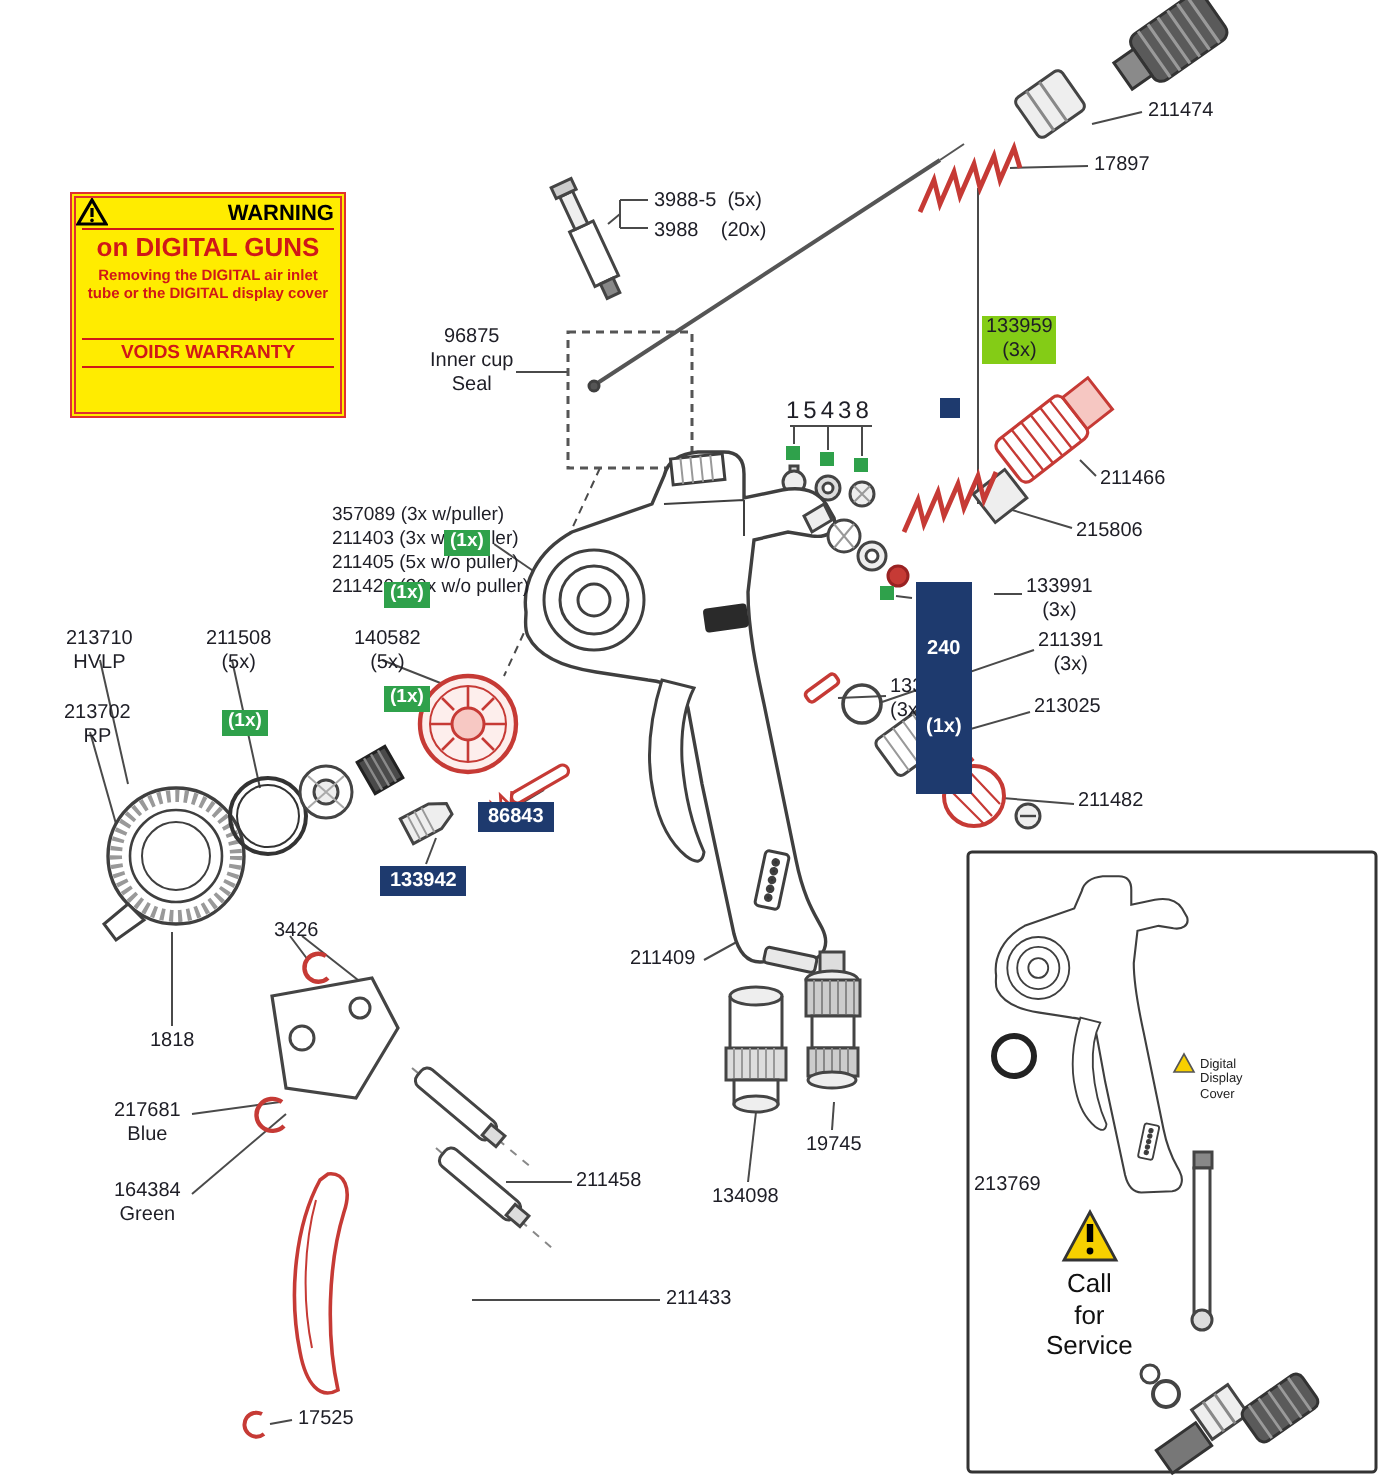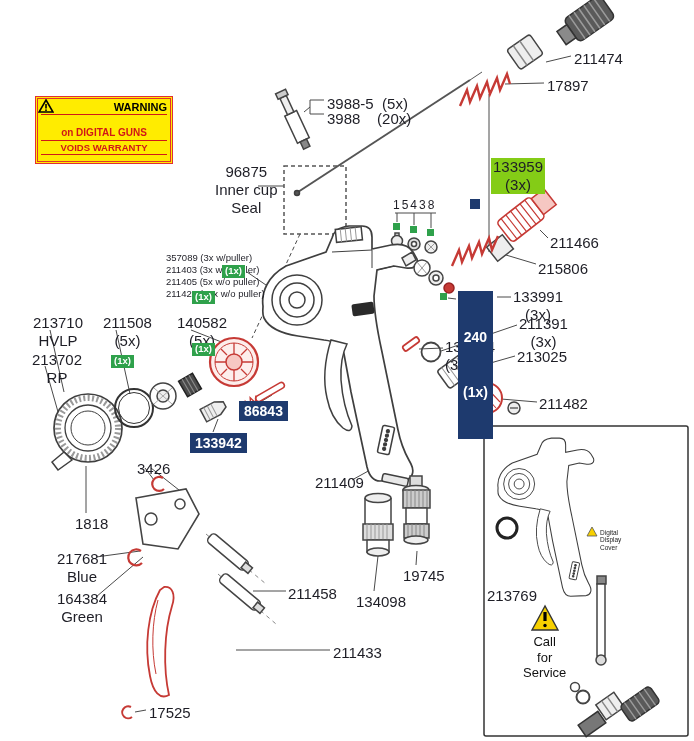--- a/index.html
+++ b/index.html
@@ -1,37 +1,37 @@
 <!DOCTYPE html>
 <html><head>
 <meta charset="utf-8">
 <style>
   html,body{margin:0;padding:0;background:#fff;}
   #stage{position:relative;width:694px;height:741px;background:#fff;overflow:hidden;
          font-family:"Liberation Sans",sans-serif;}
   svg{position:absolute;left:0;top:0;}
-  .lbl{position:absolute;font-size:15px;line-height:1.2;color:#1e1e26;white-space:pre;}
+  .lbl{position:absolute;font-size:10px;line-height:1.2;color:#1e1e26;white-space:pre;}
   .c{text-align:center;}
   .s9{font-size:9.5px;line-height:1.25;}
   .bgw{background:#84cc16;padding:0 2px;}
   .sp{letter-spacing:2px;font-size:12px;}
-  .navy{position:absolute;background:#1e3a6e;color:#fff;font-weight:bold;font-size:14px;
+  .navy{position:absolute;background:#1e3a6e;color:#fff;font-weight:bold;font-size:10px;
         padding:1px 5px;white-space:pre;text-align:center;line-height:1.3;}
   .green{position:absolute;background:#2fa14b;color:#fff;font-weight:bold;font-size:9.5px;
          padding:0 3px;line-height:1.35;white-space:pre;}
   .tiny{font-size:6.5px;line-height:1.15;color:#222;}
   .call{font-size:13px;line-height:1.2;color:#111;text-align:center;}
   .warnbox{position:absolute;left:35px;top:96px;width:126px;background:#ffec00;
            border:3px double #e03030;text-align:center;color:#d01818;font-weight:bold;
            padding:2px 3px 4px;}
   .warnbox .ttl{display:flex;align-items:center;justify-content:flex-end;gap:4px;color:#000;
                 font-size:11px;padding-bottom:1px;border-bottom:1px solid #d01818;}
-  .warnbox .sub{font-size:10px;white-space:pre-line;margin-top:12px;}
+  .warnbox .sub{font-size:13px;white-space:pre-line;margin-top:1px;}
   .warnbox .b1{font-size:7.5px;font-weight:bold;white-space:pre-line;margin-top:2px;}
-  .warnbox .voids{font-size:9.5px;white-space:pre-line;margin:2px 0;border-top:1px solid #d01818;
+  .warnbox .voids{font-size:9.5px;white-space:pre-line;margin:18px 0;border-top:1px solid #d01818;
                   border-bottom:1px solid #d01818;padding:1px 0;}
   .warnbox .b2{font-size:7.5px;white-space:pre-line;}
 </style>
 </head>
 <body>
 
 <div id="stage">
 
   <svg width="694" height="741" viewBox="0 0 694 741">
     <g fill="none" stroke="#3f3f3f" stroke-width="1.5">
@@ -309,20 +309,22 @@
   <div class="warnbox">
     <div class="ttl">
       <svg width="16" height="14" viewBox="0 0 16 14">
         <polygon points="8,1 15,13 1,13" fill="#ffec00" stroke="#000" stroke-width="1.6"></polygon>
         <rect x="7.2" y="5" width="1.6" height="4.5" fill="#000"></rect>
         <circle cx="8" cy="11.2" r="0.9" fill="#000"></circle>
       </svg>
       <span>WARNING</span>
     </div>
     <div class="sub">on DIGITAL GUNS</div>
+    <div class="b1">Removing the DIGITAL air inlet
+tube or the DIGITAL display cover</div>
     <div class="voids">VOIDS WARRANTY</div>
   </div>
 
   <div class="lbl" style="left:574px;top:50px">211474</div>
   <div class="lbl" style="left:547px;top:77px">17897</div>
   <div class="lbl" style="left:327px;top:95px">3988-5  (5x)</div>
   <div class="lbl" style="left:327px;top:110px">3988    (20x)</div>
   <div class="lbl c bgw" style="left:491px;top:158px">133959
 (3x)</div>
   <div class="lbl c" style="left:215px;top:163px">96875

